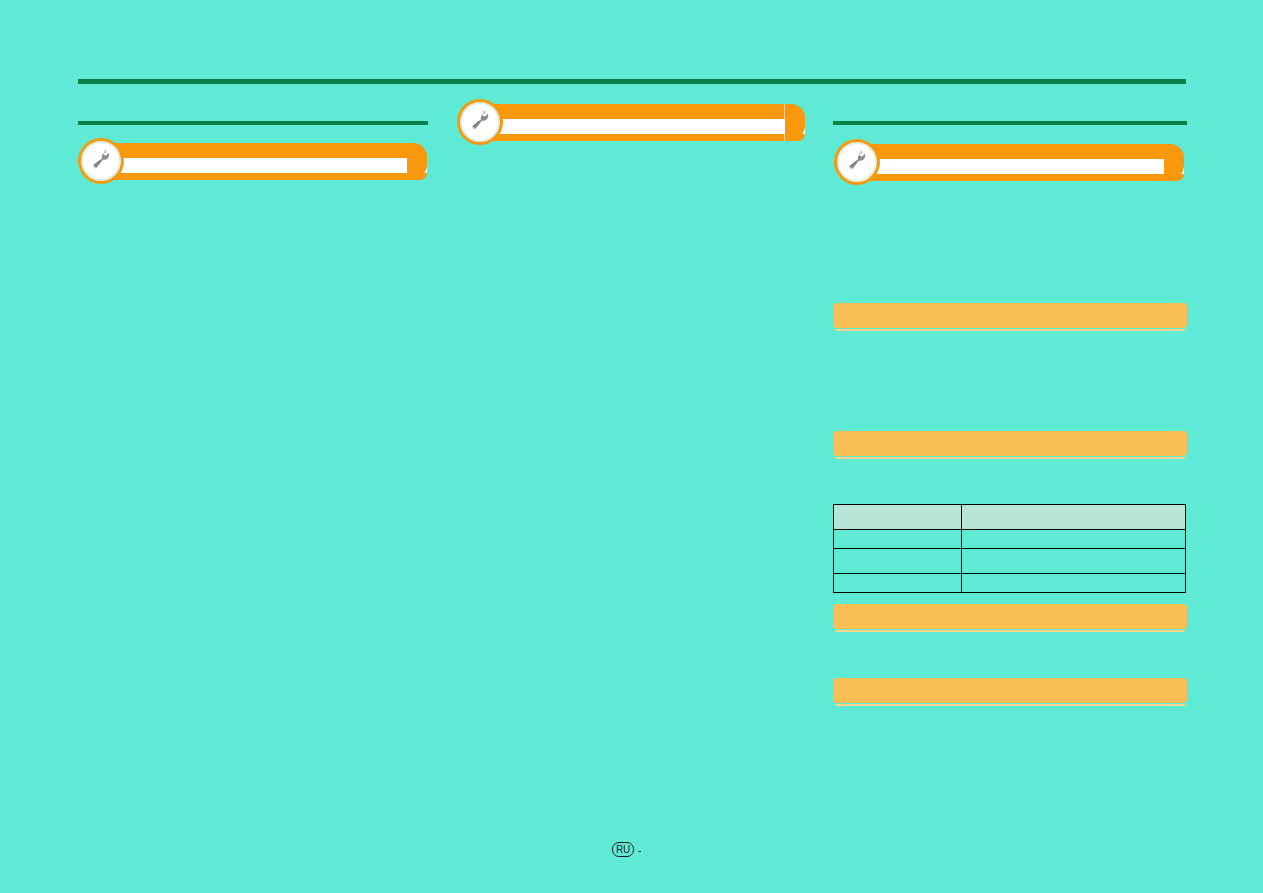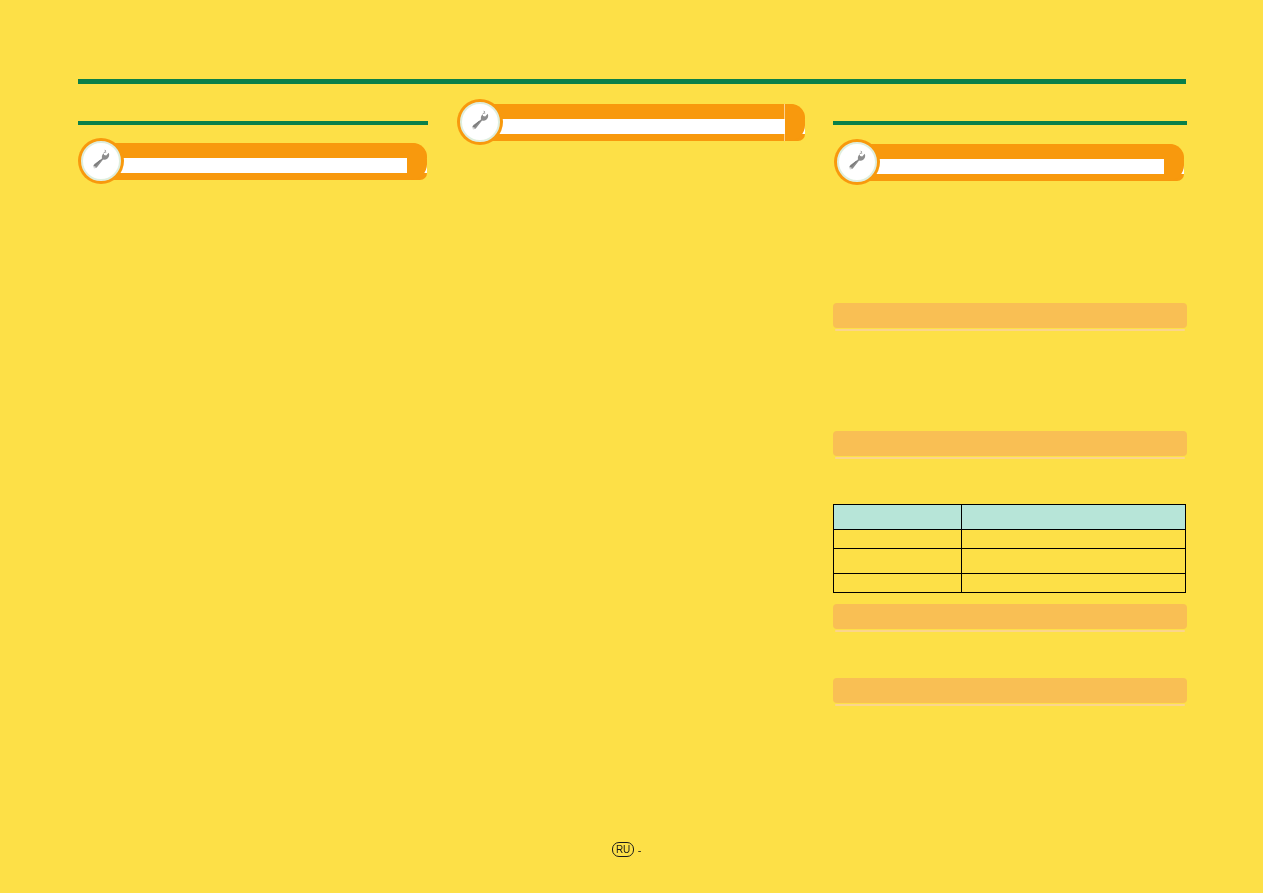--- a/index.html
+++ b/index.html
@@ -9,21 +9,21 @@
   }
   body {
     font-family: "Liberation Sans", sans-serif;
     -webkit-font-smoothing: antialiased;
   }
 
   #page {
     position: relative;
     width: 1263px;
     height: 893px;
-    background: #fde047;
+    background: #5eead4;
     overflow: hidden;
   }
 
   
   .rule {
     position: absolute;
     background: #0a8049;
   }
 
   

